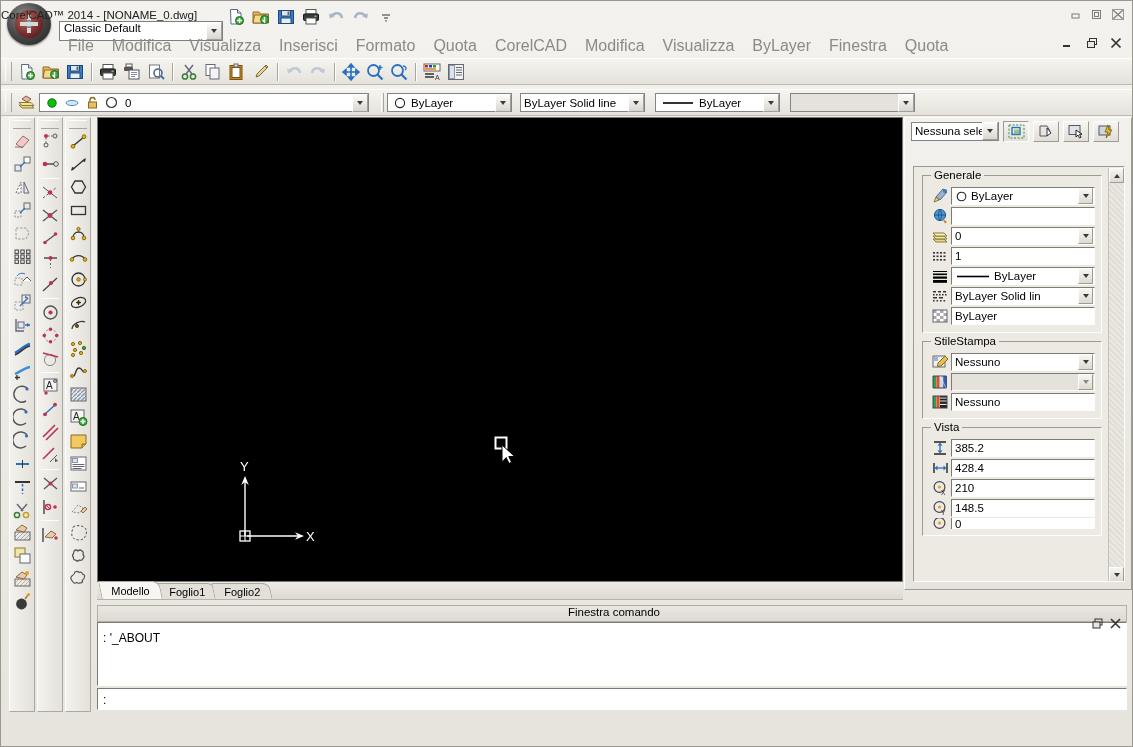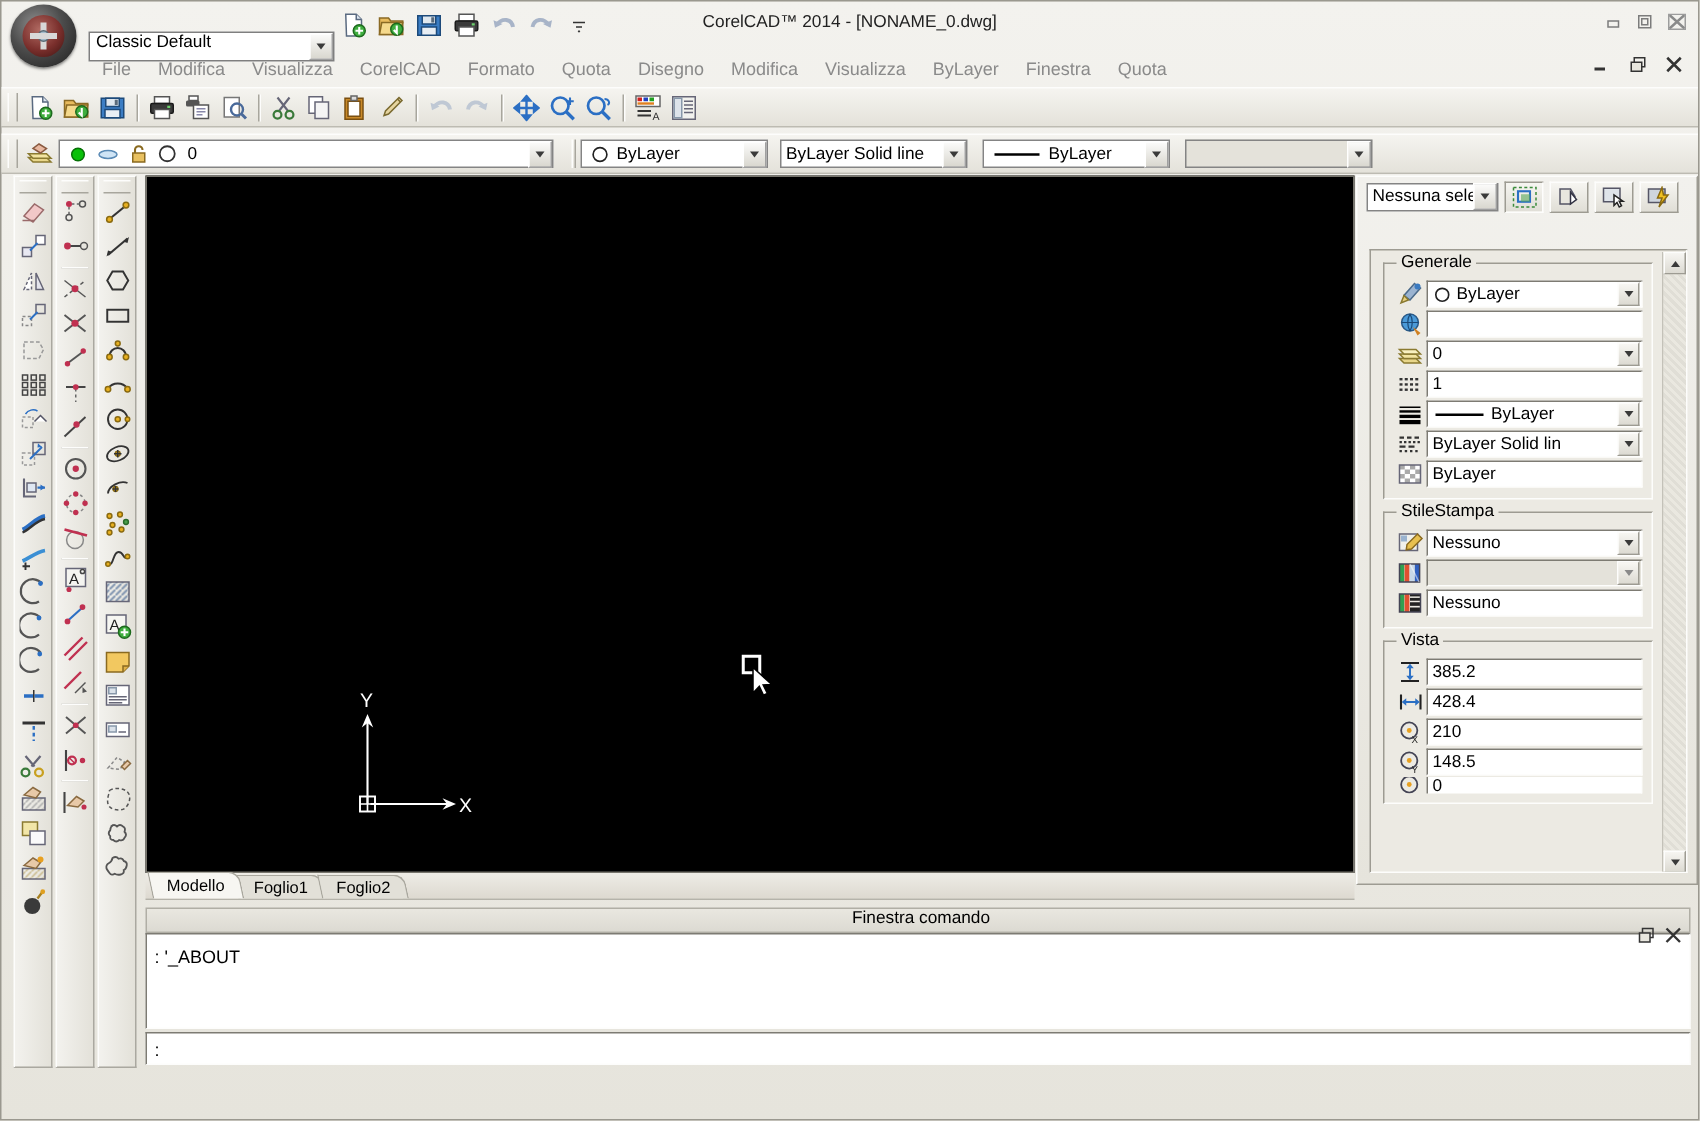--- a/index.html
+++ b/index.html
@@ -37,29 +37,29 @@
            border:1px solid #a0a0a0; border-top-color:#fff; border-left-color:#fff;
            display:flex; align-items:center; justify-content:center; flex:none; }
   .ar-down { width:0;height:0;border-left:3.5px solid transparent;border-right:3.5px solid transparent;
              border-top:4px solid #3a3a3a; }
   .ar-up { width:0;height:0;border-left:3.5px solid transparent;border-right:3.5px solid transparent;
              border-bottom:4px solid #3a3a3a; }
 
   .qat { position:absolute; left:224px; top:5px; display:flex; align-items:center; gap:3px; }
   .qat .ic { width:22px; height:22px; display:flex; align-items:center; justify-content:center; }
 
-  .title-text { position:absolute; left:0; top:8px; width:1131px; text-align:center;
+  .title-text { position:absolute; left:0; top:8px; width:1131px; 
                 font-size:11.5px; color:#222; }
   .win-btns { position:absolute; right:8px; top:8px; display:flex; gap:10px; align-items:center; }
   .win-btns span { color:#6a6a6a; font-size:11px; line-height:10px; }
 
   
   .menubar { position:absolute; left:0; top:34px; width:1131px; height:22px;
              display:flex; align-items:center; padding-left:58px; }
-  .menubar .mi { padding:1px 9px; color:#8a8a8a; font-size:12px; }
+  .menubar .mi { padding:1px 9px; color:#8a8a8a; font-size:16px; }
   .mb-win { position:absolute; right:10px; top:36px; display:flex; gap:12px; align-items:flex-end;}
   .mb-win span { color:#333; font-size:12px; line-height:12px; }
 
   
   .tbrow { position:absolute; left:0; width:1131px; height:27px;
            background:linear-gradient(#f5f4f0,#e4e2da);
            border-top:1px solid #fdfdfc; border-bottom:1px solid #bdbbb2;
            display:flex; align-items:center; }
   .tb1 { top:57px; }
   .tb2 { top:88px; }
@@ -252,24 +252,24 @@
             <rect x="0.5" y="0.5" width="11" height="10" fill="none" stroke="#9c9c9c"></rect>
           </svg>
       </span>
     </div>
   </div>
 
   <div class="menubar">
     <div class="mi">File</div>
     <div class="mi">Modifica</div>
     <div class="mi">Visualizza</div>
-    <div class="mi">CorelCAD</div>
+    <div class="mi">Inserisci</div>
     <div class="mi">Formato</div>
     <div class="mi">Quota</div>
-    <div class="mi">Disegno</div>
+    <div class="mi">CorelCAD</div>
     <div class="mi">Modifica</div>
     <div class="mi">Visualizza</div>
     <div class="mi">ByLayer</div>
     <div class="mi">Finestra</div>
     <div class="mi">Quota</div>
   </div>
   <div class="mb-win">
     <span>
       <svg width="12" height="12" viewBox="0 0 12 12">
           <rect x="1" y="8" width="7" height="2" fill="#333"></rect>

